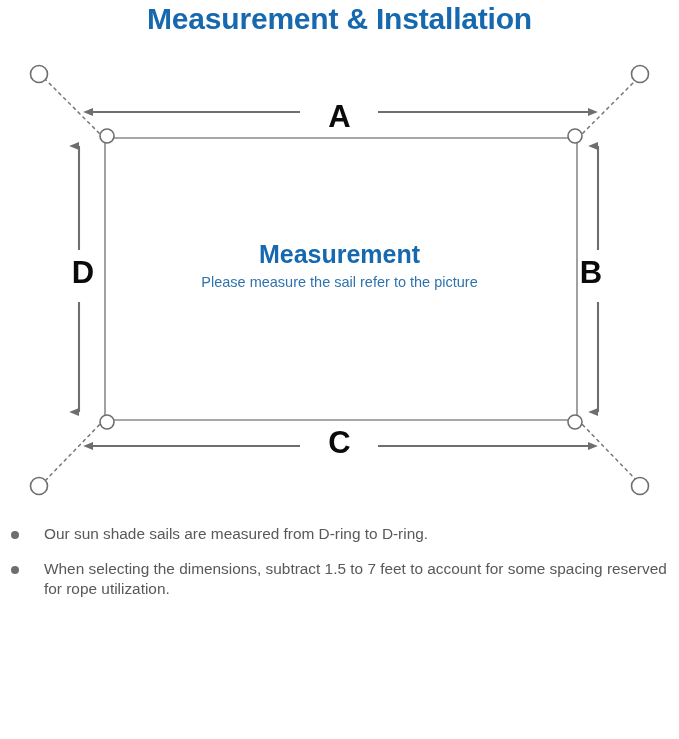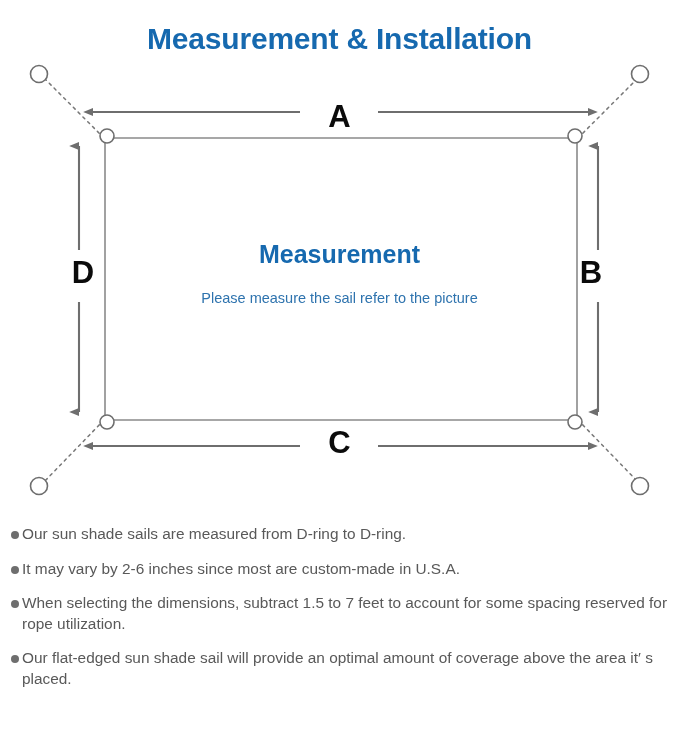--- a/index.html
+++ b/index.html
@@ -21,21 +21,20 @@
     position: absolute;
     top: 0px;
     left: 0;
     width: 679px;
     text-align: center;
     font-size: 30px;
     font-weight: bold;
     color: #1669AF;
     letter-spacing: -0.2px;
     line-height: 38px;
-    margin-top: 20px;
   }
 
   
   #diagram {
     position: absolute;
     top: 46px;
     left: 0;
     width: 679px;
     height: 470px;
   }
@@ -66,33 +65,33 @@
     font-size: 25px;
     font-weight: bold;
     color: #1669AF;
     line-height: 32px;
   }
   #measure-sub {
     font-size: 14.5px;
     font-weight: normal;
     color: #2E73AE;
     line-height: 24px;
-    margin-top: 16px;
+    margin-top: 0;
   }
 
   
   #notes {
     position: absolute;
     left: 0;
     top: 524px;
     width: 679px;
   }
   .note-item {
     position: relative;
-    padding-left: 22px;
+    padding-left: 44px;
     padding-right: 8px;
     margin-bottom: 14px;
     color: #595959;
     font-size: 15.4px;
     line-height: 20.5px;
     font-family: "Liberation Sans", sans-serif;
   }
   .note-bullet {
     position: absolute;
     left: 11px;
@@ -184,29 +183,21 @@
   </div>
 </div>
 
 <div id="notes">
 
   <div class="note-item">
     <span class="note-bullet"></span>
     <span class="note-text">Our sun shade sails are measured from D-ring to D-ring.</span>
   </div>
 
-  <div class="note-item">
-    <span class="note-bullet"></span>
-    <span class="note-text">It may vary by 2-6 inches since most are custom-made in U.S.A.</span>
-  </div>
 
   <div class="note-item">
     <span class="note-bullet"></span>
     <span class="note-text">When selecting the dimensions, subtract 1.5 to 7 feet to account for some spacing reserved for rope utilization.</span>
   </div>
 
 
-  <div class="note-item">
-    <span class="note-bullet"></span>
-    <span class="note-text">Our flat-edged sun shade sail will provide an optimal amount of coverage above the area it′ s placed.</span>
-  </div>
 
 </div>
 
 </body></html>

